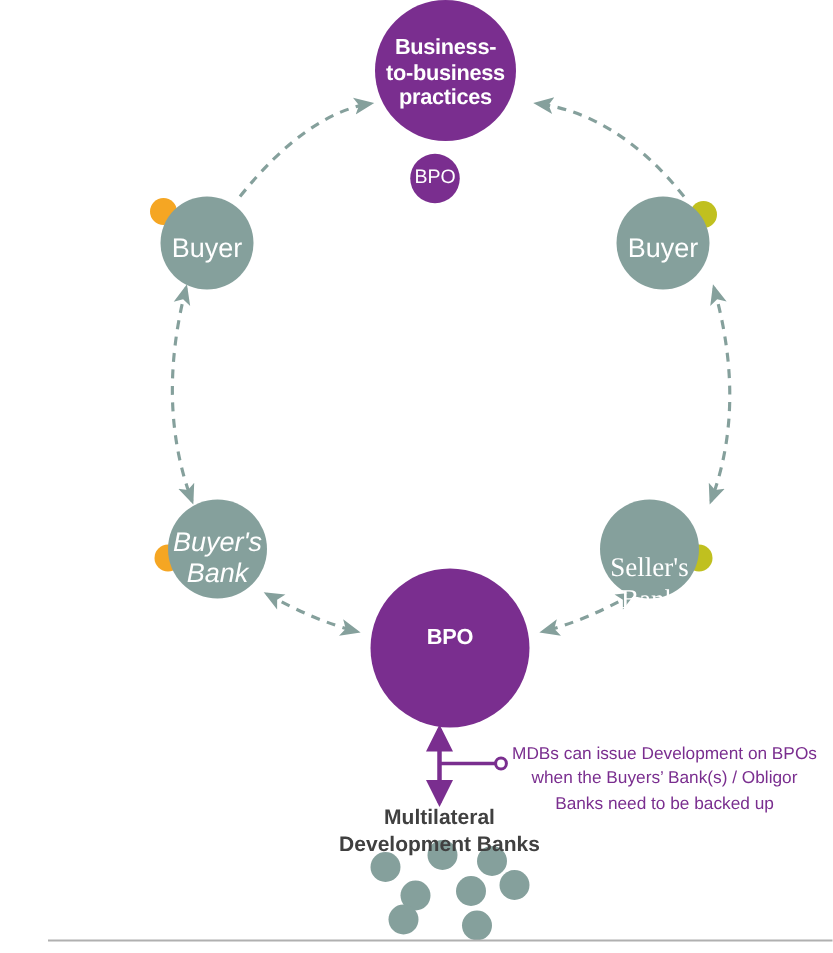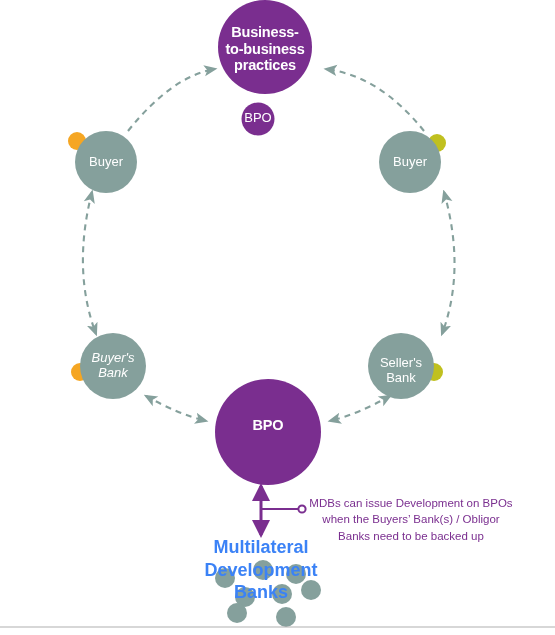--- a/index.html
+++ b/index.html
@@ -12,20 +12,21 @@
     font-family: "Liberation Sans", sans-serif;
     width: 555px;
     height: 635px;
     overflow: hidden;
   }
   #diagram-root {
     position: relative;
     width: 479px;
     height: 635px;
     background: #ffffff;
+    margin-left: 32px;
   }
   #diagram-svg {
     position: absolute;
     left: 0;
     top: 0;
     width: 555px;
     height: 635px;
   }
   .node-label {
     position: absolute;
@@ -33,32 +34,32 @@
     color: #ffffff;
     pointer-events: none;
     line-height: 1.14;
   }
   .node-hub {
     font-size: 14.5px;
     font-weight: bold;
     letter-spacing: -0.2px;
   }
   .node-party {
-    font-size: 13px;
+    font-size: 18px;
     font-weight: normal;
   }
   .node-badge {
     font-size: 13px;
     font-weight: normal;
   }
   .mdb-caption {
     position: absolute;
     text-align: center;
-    color: #3b82f6;
-    font-size: 18px;
+    color: #404040;
+    font-size: 14px;
     font-weight: bold;
     line-height: 1.25;
   }
   .annotation-text {
     position: absolute;
     text-align: center;
     color: #7a2e8f;
     font-size: 11.5px;
     font-weight: normal;
     line-height: 1.42;
@@ -172,21 +173,21 @@
 
   <div class="node-label node-party" style="left:66px; top:155px; width:80px;">Buyer</div>
 
   <div class="node-label node-party" style="left:370px; top:155px; width:80px;">Buyer</div>
 
   <div class="node-label node-party" style="left:73px; top:351px; width:80px;font-style:italic;">
     <div>Buyer's</div>
     <div>Bank</div>
   </div>
 
-  <div class="node-label node-party" style="left:361px; top:356px; width:80px;">
+  <div class="node-label node-party" style="left:361px; top:368px; width:80px;font-family:Liberation Serif, serif;">
     <div>Seller's</div>
     <div>Bank</div>
   </div>
 
   <div class="node-label node-hub" style="left:203px; top:417px; width:130px;">
     <div>BPO</div>
   </div>
 
   <div class="mdb-caption" style="left:176px; top:536px; width:170px;">
     <div>Multilateral</div>

